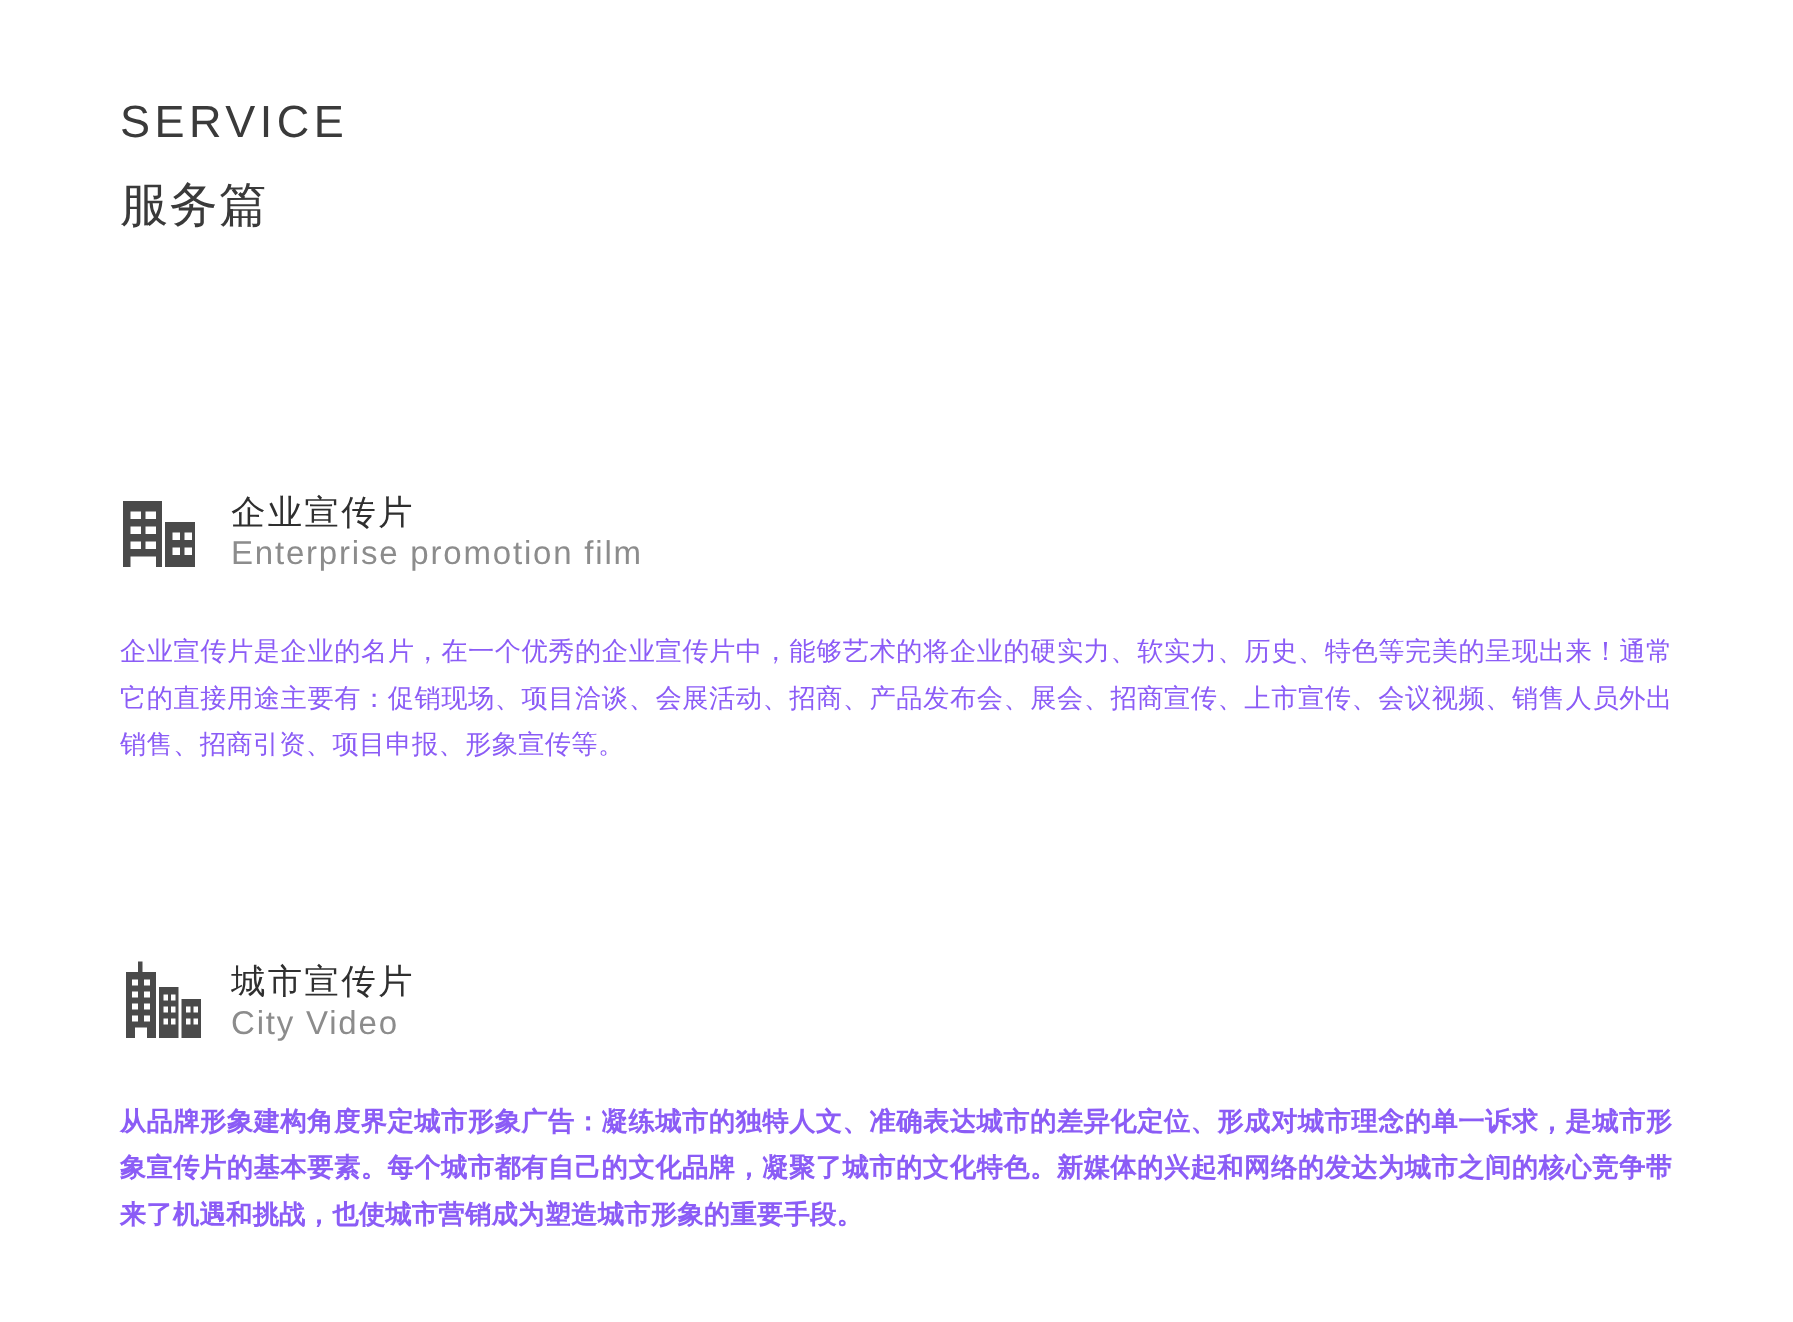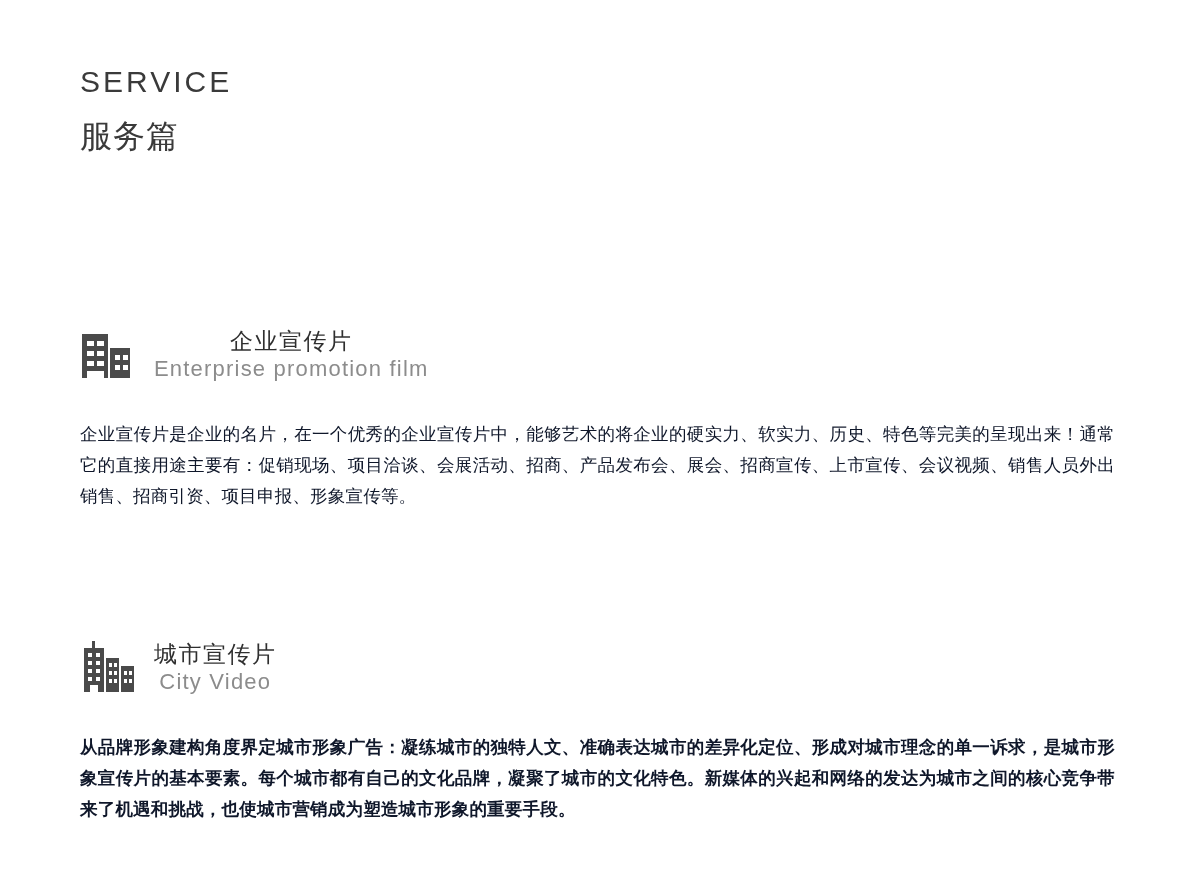--- a/index.html
+++ b/index.html
@@ -63,21 +63,20 @@
     width: 62px;
     height: 58px;
     flex: 0 0 62px;
     display: flex;
     align-items: center;
     justify-content: flex-start;
   }
   .sec-titles {
     margin-left: 12px;
     padding-top: 2px;
-    text-align: center;
   }
   .sec-title {
     font-size: 23px;
     line-height: 28px;
     letter-spacing: 1.5px;
     color: #2f2f2f;
     font-weight: 400;
   }
   .sec-subtitle {
     font-size: 22px;
@@ -86,21 +85,21 @@
     color: #8c8c8c;
     font-weight: 400;
     margin-top: 3px;
   }
 
   .sec-body {
     margin-top: 32px;
     font-size: 17.5px;
     line-height: 31px;
     letter-spacing: 0.2px;
-    color: #0f172a;
+    color: #8b5cf6;
     text-align: justify;
     width: 1035px;
   }
   .section-2 .sec-body {
     font-weight: bold;
   }
 </style>
 </head>
 <body>
 

